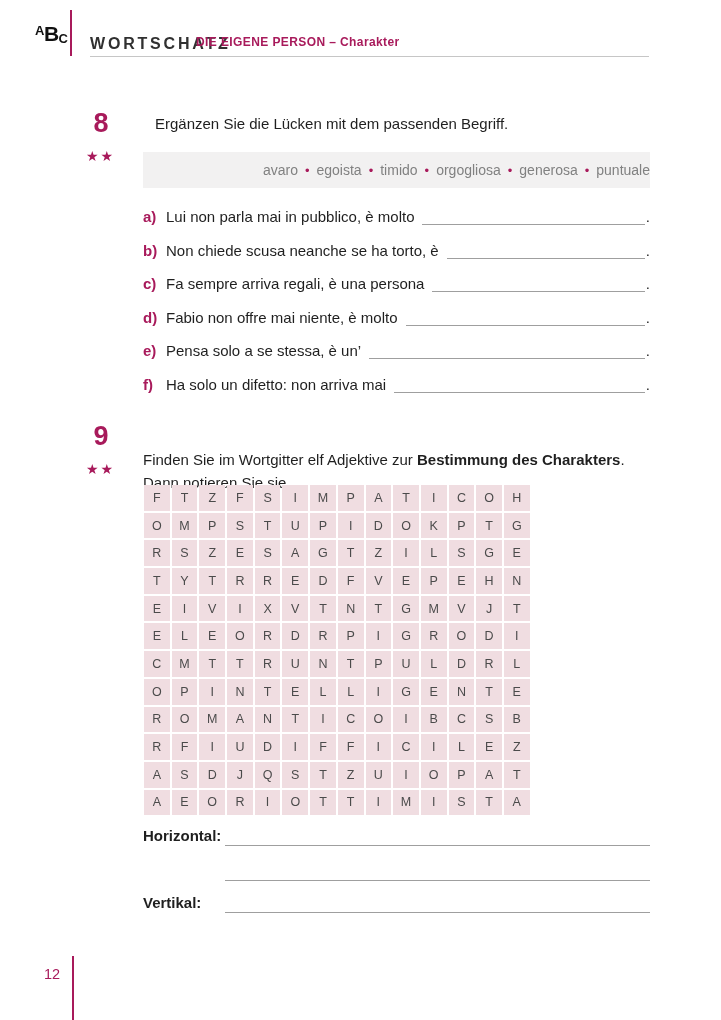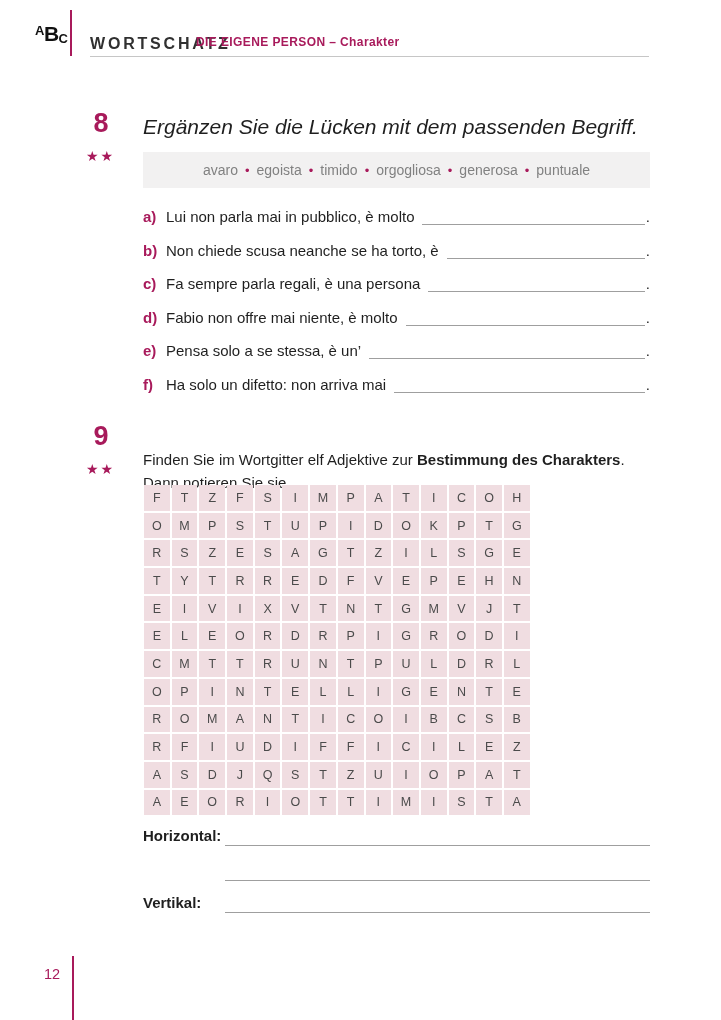--- a/index.html
+++ b/index.html
@@ -29,23 +29,23 @@
 
   
   .ex-num{position:absolute;width:26px;text-align:center;font-size:27px;font-weight:bold;color:var(--accent);}
   .ex8-num{left:88px;top:108px;}
   .ex9-num{left:88px;top:421px;}
   .stars{position:absolute;font-size:14px;letter-spacing:2px;color:var(--accent);}
   .ex8-stars{left:86px;top:148px;}
   .ex9-stars{left:86px;top:461px;}
 
   
-  .ex8-instruction{position:absolute;left:143px;top:115px;font-size:21px;font-style:italic;}
+  .ex8-instruction{position:absolute;left:155px;top:115px;font-size:15px;}
   .wordbank{position:absolute;left:143px;top:152px;width:507px;height:36px;background:var(--wbbg);
-    display:flex;align-items:center;justify-content:center;font-size:14px;color:var(--wbtext);}
+    display:flex;align-items:center;justify-content:flex-end;font-size:14px;color:var(--wbtext);}
   .wb-sep{color:var(--accent);margin:0 7px;font-size:13px;}
   .items{position:absolute;left:143px;top:200px;width:507px;}
   .item-row{display:flex;align-items:center;height:33.5px;font-size:15px;}
   .item-label{flex:none;width:23px;font-weight:bold;color:var(--accent);}
   .item-text{flex:none;white-space:pre;text-align:center;}
   .blank{flex:1 1 auto;height:17px;border-bottom:1px solid var(--line);margin-left:8px;}
   .dot{flex:none;margin-left:1px;}
 
   
   .ex9-instruction{position:absolute;left:143px;top:448px;width:510px;font-size:15px;line-height:23px;}
@@ -102,21 +102,21 @@
         <span class="dot">.</span>
       </div>
       <div class="item-row">
         <span class="item-label">b)</span>
         <span class="item-text">Non chiede scusa neanche se ha torto, è</span>
         <span class="blank"></span>
         <span class="dot">.</span>
       </div>
       <div class="item-row">
         <span class="item-label">c)</span>
-        <span class="item-text">Fa sempre parla regali, è una persona</span>
+        <span class="item-text">Fa sempre arriva regali, è una persona</span>
         <span class="blank"></span>
         <span class="dot">.</span>
       </div>
       <div class="item-row">
         <span class="item-label">d)</span>
         <span class="item-text">Fabio non offre mai niente, è molto</span>
         <span class="blank"></span>
         <span class="dot">.</span>
       </div>
       <div class="item-row">

